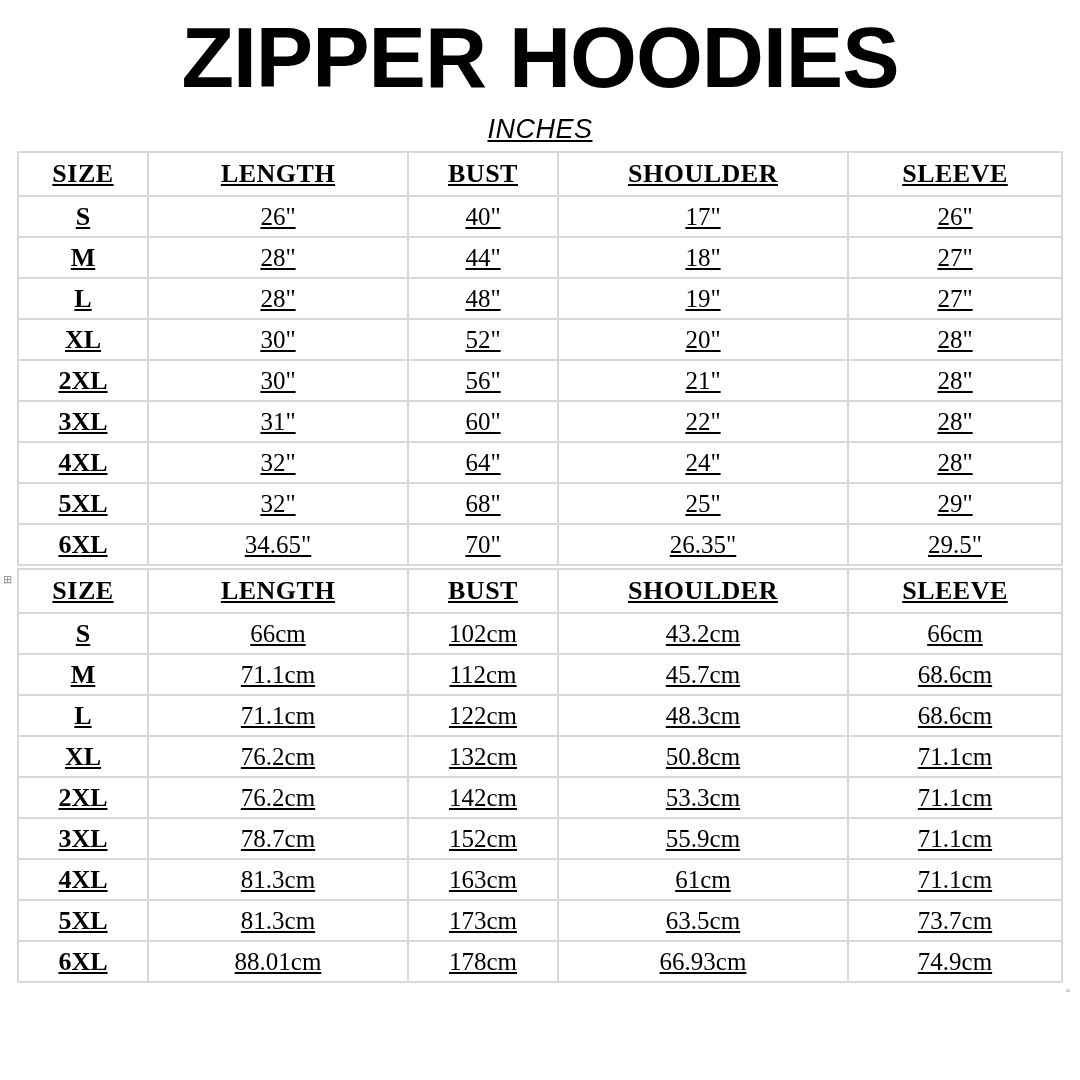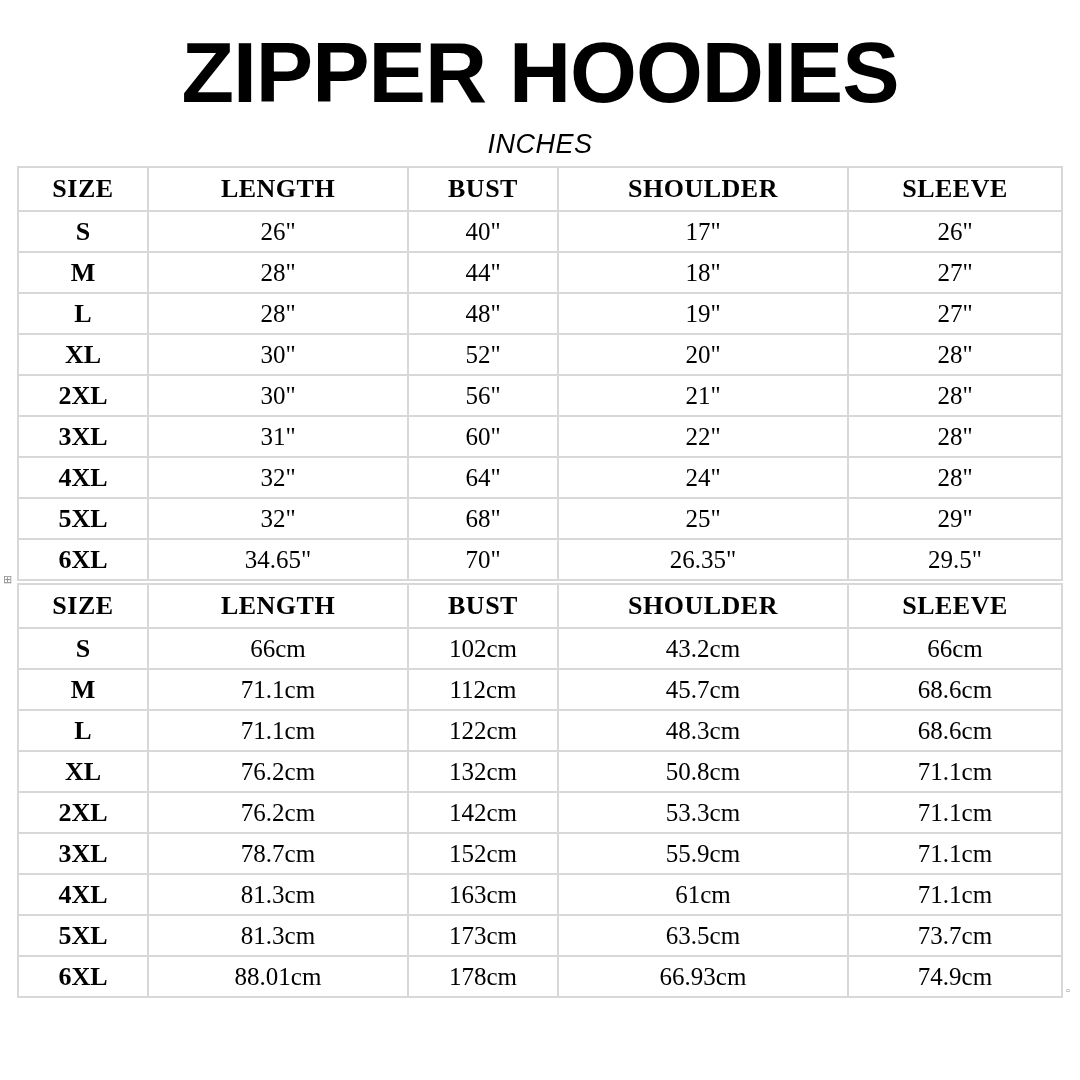--- a/index.html
+++ b/index.html
@@ -23,21 +23,21 @@
     box-sizing: border-box;
   }
 
   .title {
     font-family: "Liberation Sans", sans-serif;
     font-weight: bold;
     font-size: 86px;
     letter-spacing: -1px;
     text-align: center;
     line-height: 1;
-    padding-top: 29px;
+    padding-top: 14px;
     white-space: nowrap;
   }
 
   .unit-label {
     font-family: "Liberation Sans", sans-serif;
     font-style: italic;
     font-size: 27px;
     text-align: center;
     letter-spacing: 0.5px;
     margin-top: 14px;
@@ -78,21 +78,21 @@
     font-size: 26px;
   }
 
   
   col.c-size { width: 130px; }
   col.c-length { width: 260px; }
   col.c-bust { width: 150px; }
   col.c-shoulder { width: 290px; }
   col.c-sleeve { width: 214px; }
 
-  .section { position: relative; }
+  .section { position: relative; text-decoration: underline; }
 
   .corner-mark {
     position: absolute;
     font-size: 11px;
     color: #8e8e8e;
     font-family: "Liberation Sans", sans-serif;
     line-height: 1;
   }
   .corner-mark.left { left: 3px; top: 574px; }
   .corner-mark.right { left: 1066px; top: 985px; }

